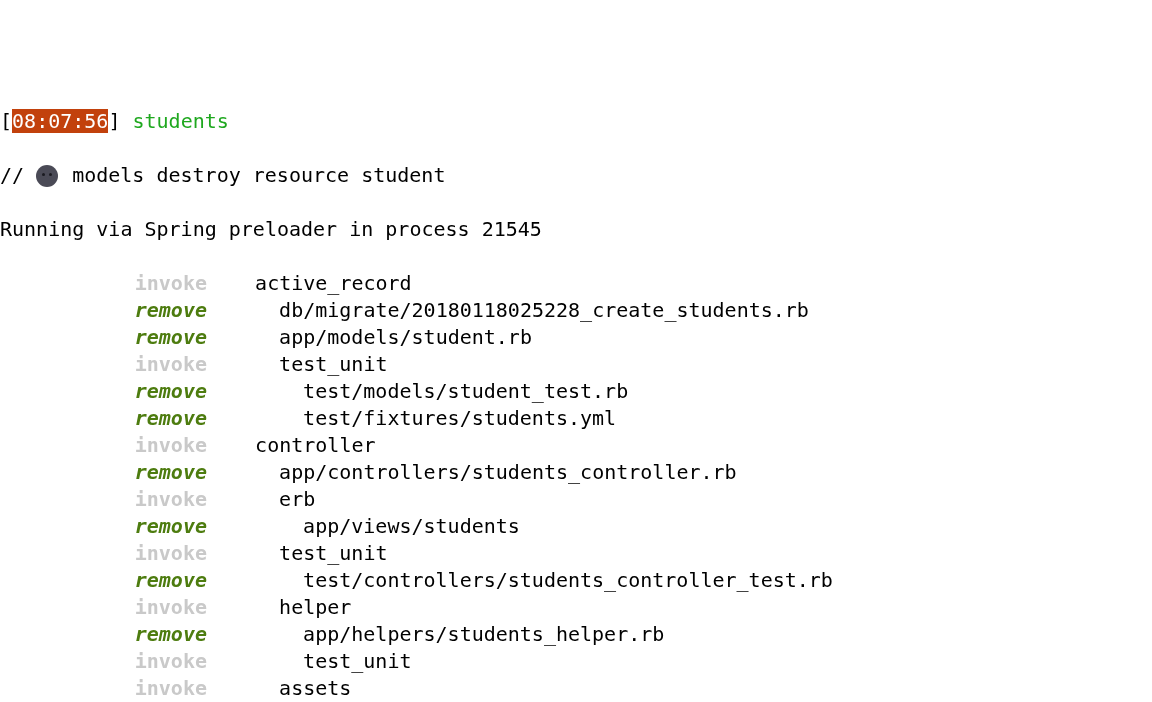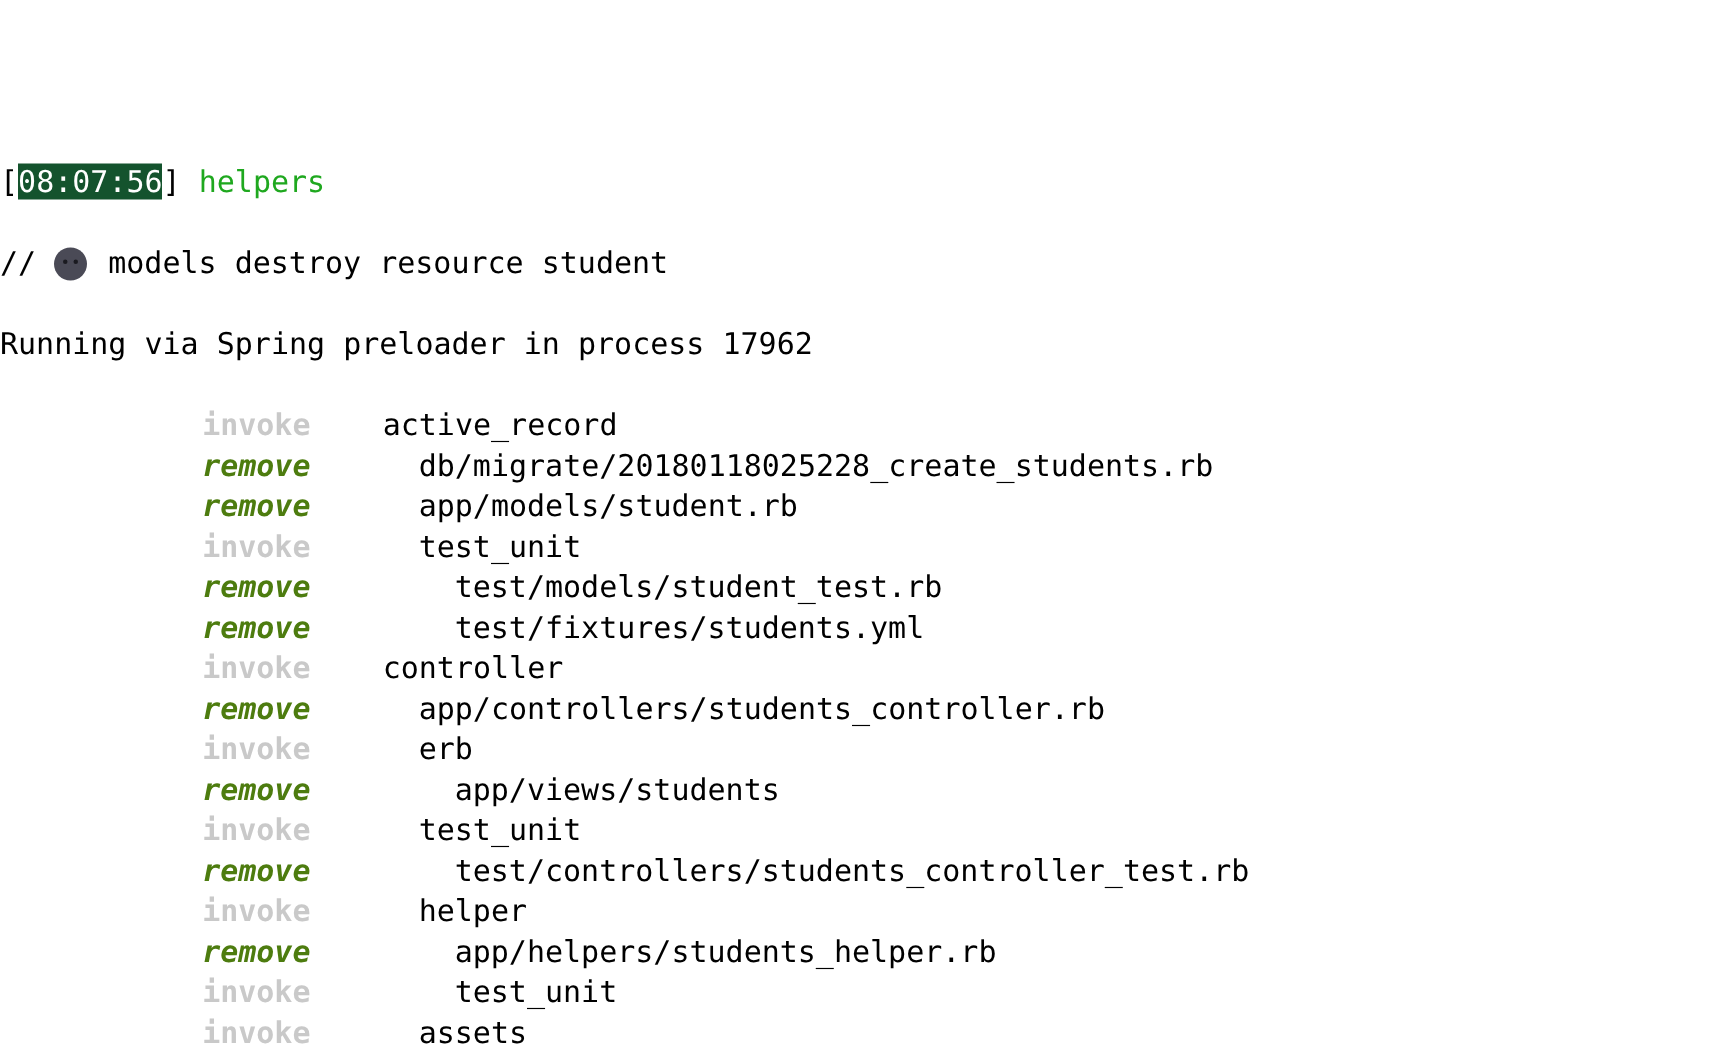--- a/index.html
+++ b/index.html
@@ -6,21 +6,21 @@
     margin: 0;
     padding: 0;
     background: #ffffff;
     font-family: "Menlo", "Monaco", "Consolas", monospace;
     font-size: 20px;
     line-height: 27px;
     color: #000000;
     white-space: pre;
   }
   .time-sel {
-    background: #14532d;
+    background: #c2410c;
     color: #ffffff;
   }
   .folder { color: #1fa81f; }
   .emoji {
     display: inline-block;
     width: 22px;
     height: 22px;
     border-radius: 50%;
     background: #4a4a56;
     vertical-align: text-bottom;
@@ -51,19 +51,19 @@
   .path { color: #000000; font-weight: normal; }
   .ind0 { padding-left: 24px; }
   .ind1 { padding-left: 48px; }
   .ind2 { padding-left: 72px; text-align: center; }
 </style>
 </head>
 <body>
 
 
 
-<div class="row"><span>[</span><span class="time-sel">08:07:56</span><span>]</span> <span class="folder">helpers</span></div>
+<div class="row"><span>[</span><span class="time-sel">08:07:56</span><span>]</span> <span class="folder">students</span></div>
 <div class="row"><span>// </span><span class="emoji"></span><span> models destroy resource student</span></div>
-<div class="row">Running via Spring preloader in process 17962</div>
+<div class="row">Running via Spring preloader in process 21545</div>
 <div id="output"><div class="row"><span class="action invoke">invoke</span>  <span class="path ind0">active_record</span></div><div class="row"><span class="action remove">remove</span>  <span class="path ind1">db/migrate/20180118025228_create_students.rb</span></div><div class="row"><span class="action remove">remove</span>  <span class="path ind1">app/models/student.rb</span></div><div class="row"><span class="action invoke">invoke</span>  <span class="path ind1">test_unit</span></div><div class="row"><span class="action remove">remove</span>  <span class="path ind2">test/models/student_test.rb</span></div><div class="row"><span class="action remove">remove</span>  <span class="path ind2">test/fixtures/students.yml</span></div><div class="row"><span class="action invoke">invoke</span>  <span class="path ind0">controller</span></div><div class="row"><span class="action remove">remove</span>  <span class="path ind1">app/controllers/students_controller.rb</span></div><div class="row"><span class="action invoke">invoke</span>  <span class="path ind1">erb</span></div><div class="row"><span class="action remove">remove</span>  <span class="path ind2">app/views/students</span></div><div class="row"><span class="action invoke">invoke</span>  <span class="path ind1">test_unit</span></div><div class="row"><span class="action remove">remove</span>  <span class="path ind2">test/controllers/students_controller_test.rb</span></div><div class="row"><span class="action invoke">invoke</span>  <span class="path ind1">helper</span></div><div class="row"><span class="action remove">remove</span>  <span class="path ind2">app/helpers/students_helper.rb</span></div><div class="row"><span class="action invoke">invoke</span>  <span class="path ind2">test_unit</span></div><div class="row"><span class="action invoke">invoke</span>  <span class="path ind1">assets</span></div></div>
 
 
 
 
 </body></html>

